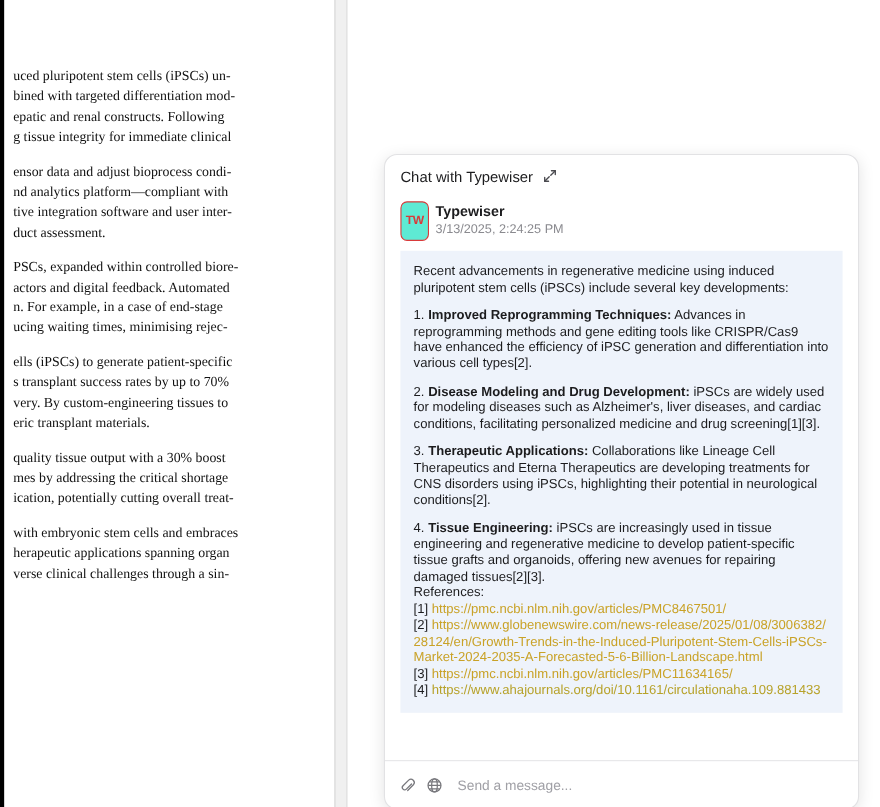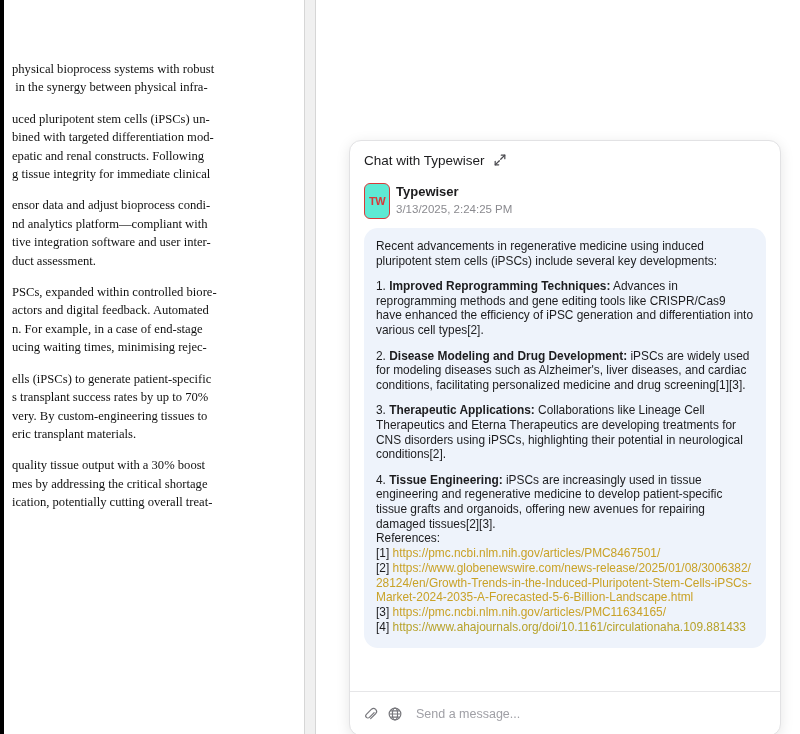--- a/index.html
+++ b/index.html
@@ -173,21 +173,21 @@
   .msg-time {
     font-size: 11.5px;
     color: #8a8a8f;
     line-height: 16px;
     margin-top: 2px;
   }
 
   .bubble {
     margin-top: 9px;
     background: #eef3fb;
-    border-radius: 14px;
+    border-radius: 0;
     padding: 11px 12px 13px 12px;
     box-sizing: border-box;
   }
 
   .bubble p {
     margin: 0 0 11px 0;
     font-size: 11.9px;
     line-height: 14.6px;
     color: #1c1c1e;
   }
@@ -258,41 +258,42 @@
 </style>
 </head>
 <body>
 
 <div id="root">
 
   <div class="doc-left-rule"></div>
 
   <div class="doc-page">
     <div class="doc-text">
-      <p class="doc-para">physical bioprocess systems with robust
- in the synergy between physical infra-</p>
       <p class="doc-para">uced pluripotent stem cells (iPSCs) un-
 bined with targeted differentiation mod-
 epatic and renal constructs. Following
 g tissue integrity for immediate clinical</p>
       <p class="doc-para">ensor data and adjust bioprocess condi-
 nd analytics platform—compliant with
 tive integration software and user inter-
 duct assessment.</p>
       <p class="doc-para">PSCs, expanded within controlled biore-
 actors and digital feedback. Automated
 n. For example, in a case of end-stage
 ucing waiting times, minimising rejec-</p>
       <p class="doc-para">ells (iPSCs) to generate patient-specific
 s transplant success rates by up to 70%
 very. By custom-engineering tissues to
 eric transplant materials.</p>
       <p class="doc-para">quality tissue output with a 30% boost
 mes by addressing the critical shortage
 ication, potentially cutting overall treat-</p>
+      <p class="doc-para">with embryonic stem cells and embraces
+herapeutic applications spanning organ
+verse clinical challenges through a sin-</p>
     </div>
   </div>
 
   <div class="doc-page-edge"></div>
   <div class="doc-gutter"></div>
 
   <div class="right-canvas"></div>
 
   <div class="chat-widget">
 

